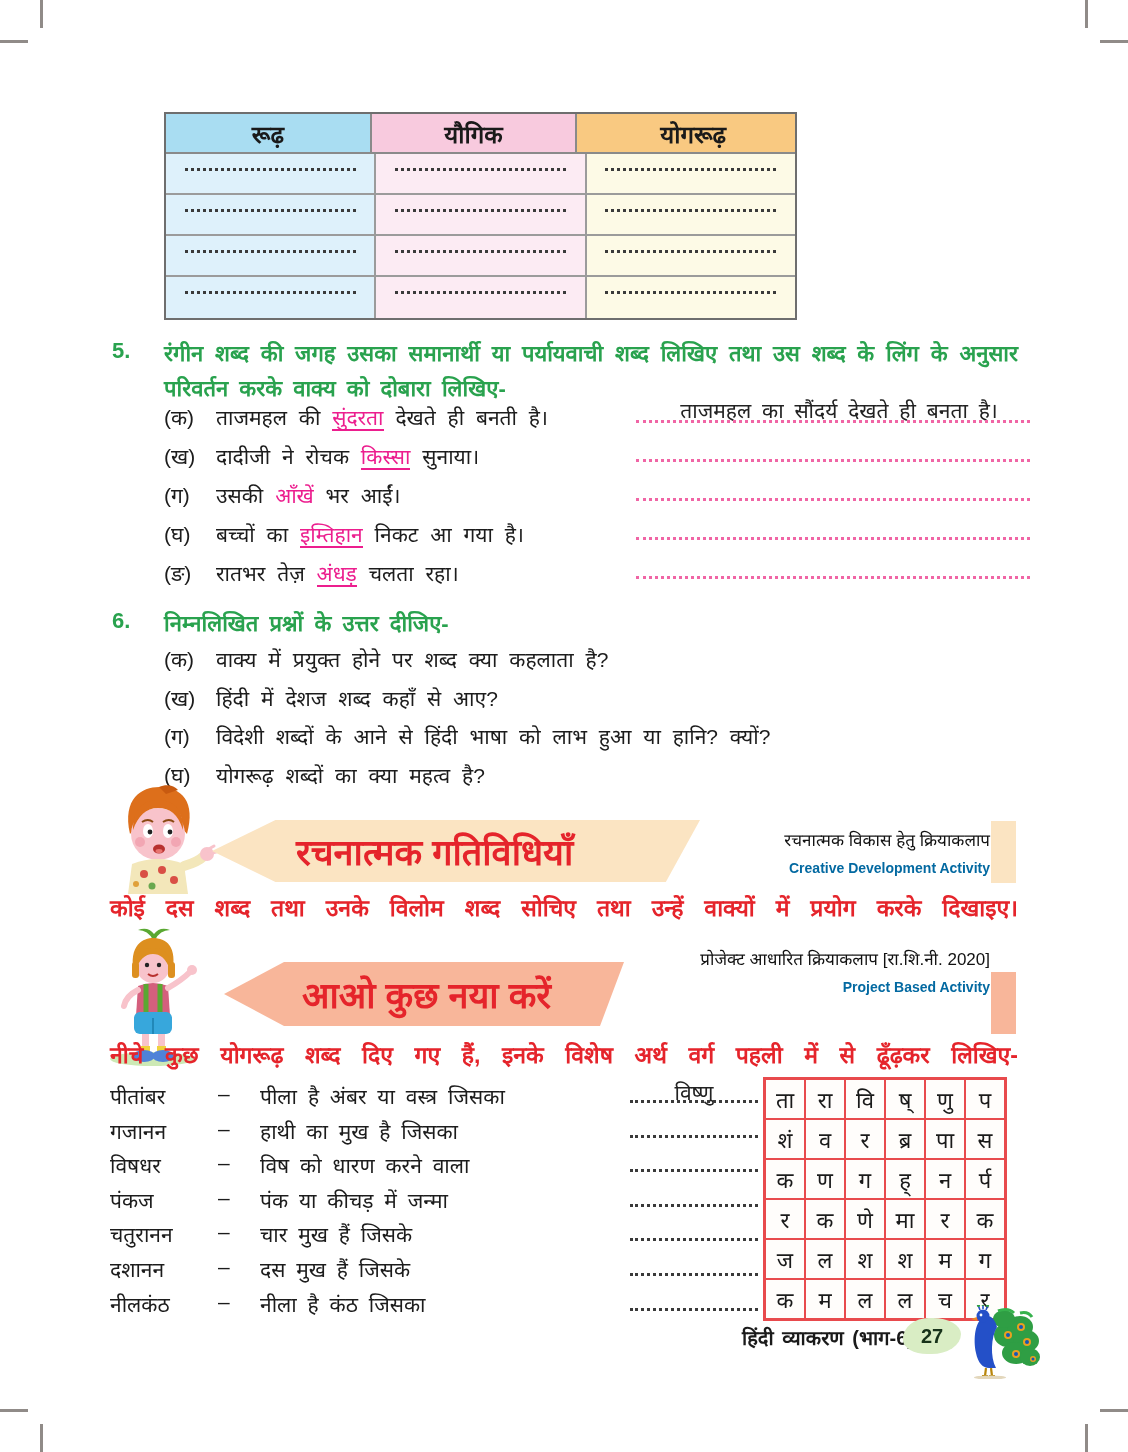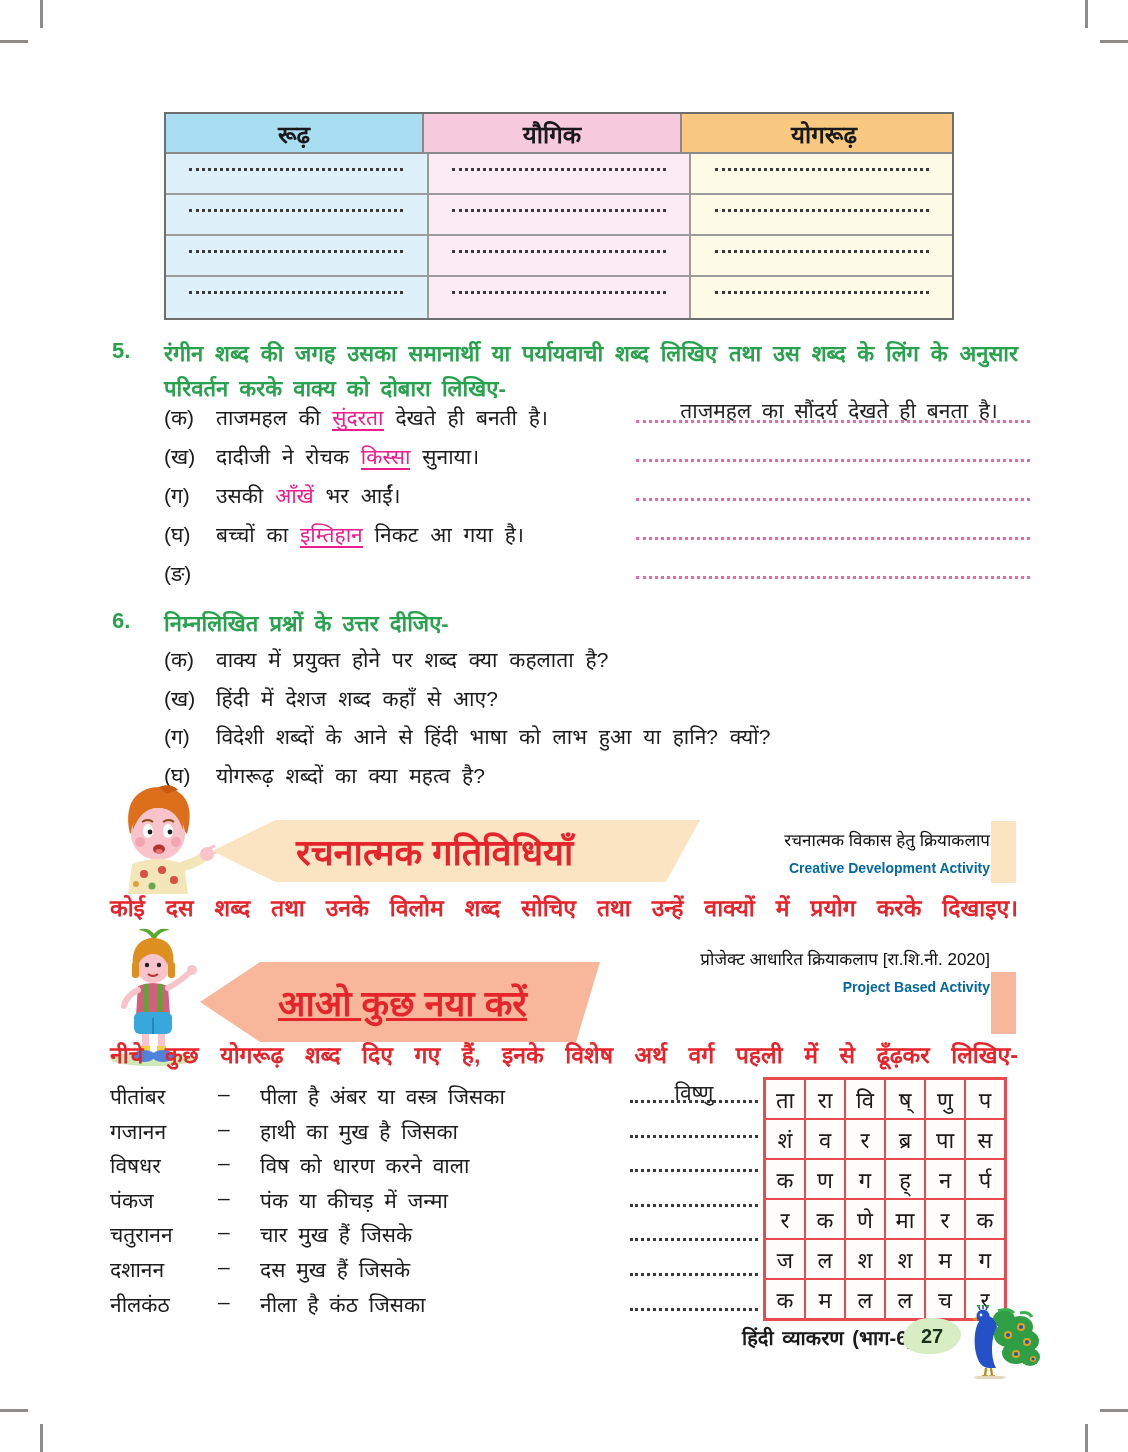--- a/index.html
+++ b/index.html
@@ -4,21 +4,21 @@
 <style>
   * { margin:0; padding:0; box-sizing:border-box; }
   html,body { background:#ffffff; }
   .page {
     position:relative; width:1128px; height:1452px; background:#ffffff;
     font-family:"Liberation Sans","DejaVu Sans",sans-serif; color:#1c1c1c; overflow:hidden;
   }
   .cropmark { position:absolute; background:#908b88; }
 
   
-  .wtable { position:absolute; left:164px; top:112px; width:790px; border:2px solid #6e6e6e; }
+  .wtable { position:absolute; left:164px; top:112px; width:633px; border:2px solid #6e6e6e; }
   .wt-head { display:flex; height:40px; border-bottom:2px solid #8a8a8a; }
   .wt-hcell { flex:1; display:flex; align-items:center; justify-content:center;
               font-weight:bold; font-size:24px; color:#1a1a1a; border-right:2px solid #8a8a8a; }
   .wt-hcell:last-child { border-right:none;padding-left:14px; }
   .h0 { background:#a9ddf2; } .h1 { background:#f8cade; } .h2 { background:#f9c981; }
   .wt-row { display:flex; height:41px; border-bottom:2px solid #9b9b9b; }
   .wt-row:last-child { border-bottom:none; }
   .wt-cell { flex:1; border-right:2px solid #9b9b9b; position:relative; }
   .wt-cell:last-child { border-right:none; }
   .b0 { background:#def1fb; } .b1 { background:#fcebf3; } .b2 { background:#fdfae6; }
@@ -41,23 +41,23 @@
   .q6-item { height:38.5px; display:flex; font-size:21px; word-spacing:6px; }
   .q6-item .lbl { width:52px; flex:none; }
 
   
   .mascot { position:absolute; }
   .banner { position:absolute; display:flex; align-items:center;
             font-weight:bold; color:#e5242b; }
   .banner1 { left:212px; top:820px; width:488px; height:62px; background:#fbe4c2;
              clip-path:polygon(0 50%, 13% 0, 100% 0, 93% 100%, 13% 100%);
              font-size:36px; padding-left:84px; }
-  .banner2 { left:200px; top:962px; width:400px; height:80px; background:#f8b69a;
+  .banner2 { left:224px; top:962px; width:400px; height:64px; background:#f8b69a;
              clip-path:polygon(0 50%, 15% 0, 100% 0, 94% 100%, 15% 100%);
-             font-size:36px; padding-left:78px;text-decoration:underline; }
+             font-size:36px; padding-left:78px; }
   .side-label { position:absolute; width:360px; text-align:right; }
   .side-hi { font-size:17px; color:#111; line-height:28px; }
   .side-en { font-size:14px; font-weight:bold; color:#0369a1; line-height:26px; }
   .side-bar { position:absolute; left:991px; width:25px; height:62px; }
   .bar1 { top:821px; background:#fbe4c2; }
   .bar2 { top:972px; background:#f8b69a; }
   .red-line { position:absolute; left:110px; width:908px; font-size:23px; font-weight:bold;
               color:#e5242b; text-align:justify; text-align-last:justify; word-spacing:4px; }
 
   
@@ -164,20 +164,21 @@
     <div class="q-item">
       <span class="lbl">(ग)</span>
       <span><span>उसकी</span> <span class="magenta">आँखें</span> <span>भर आईं।</span></span>
     </div>
     <div class="q-item">
       <span class="lbl">(घ)</span>
       <span><span>बच्चों का</span> <span class="magenta uline">इम्तिहान</span> <span>निकट आ गया है।</span></span>
     </div>
     <div class="q-item">
       <span class="lbl">(ङ)</span>
+      <span><span>रातभर तेज़</span> <span class="magenta uline">अंधड़</span> <span>चलता रहा।</span></span>
     </div>
   </div>
 
   <div class="ans-col" style="top:398px">
     <div class="ans-line">
       <span class="ans-text">ताजमहल का सौंदर्य देखते ही बनता है।</span>
       <div class="dotrule"></div>
     </div>
     <div class="ans-line">
         <div class="dotrule"></div>

